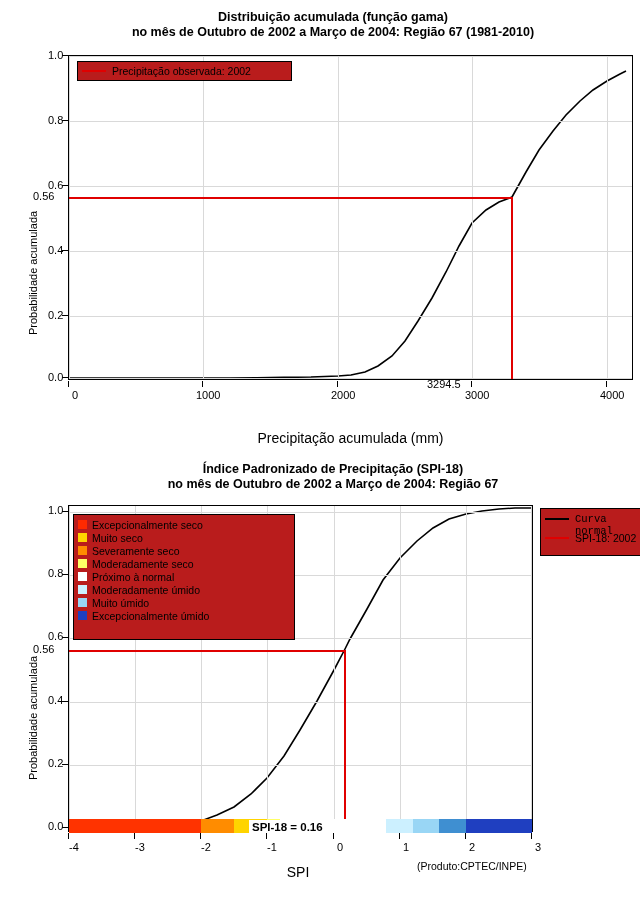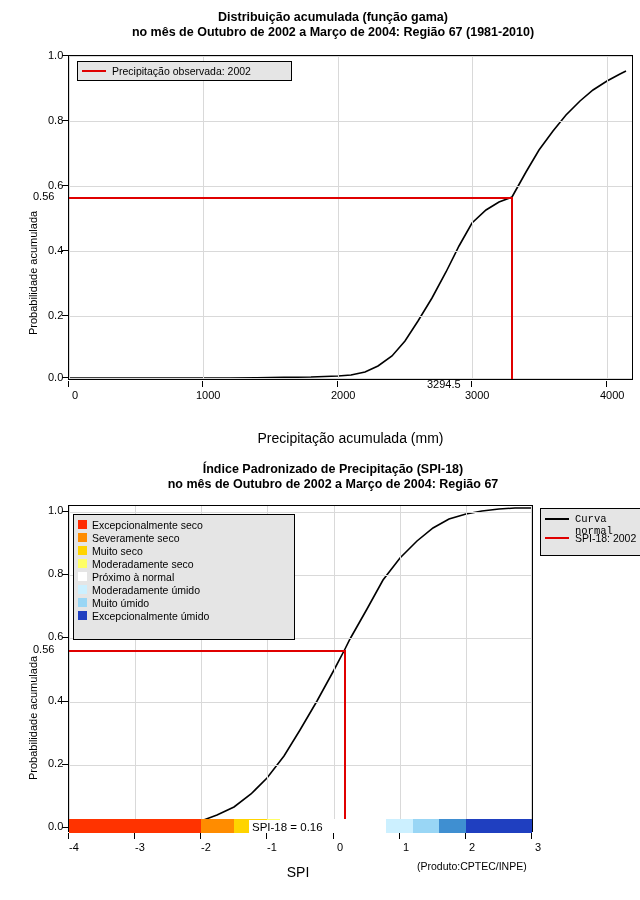--- a/index.html
+++ b/index.html
@@ -16,33 +16,33 @@
 
   .ylabel{position:absolute;font-size:11px;transform:rotate(-90deg);transform-origin:left top;white-space:nowrap;}
   .xlabel{position:absolute;font-size:14px;text-align:center;}
 
   .tick-lbl{position:absolute;font-size:11px;white-space:nowrap;margin-left:8px;}
   .tick{position:absolute;background:#000;}
 
   .gridline{position:absolute;background:#d9d9d9;height:1px;}
   .gridline-v{position:absolute;background:#d9d9d9;width:1px;}
 
-  .legendbox{position:absolute;border:1px solid #000;background:#e5e5e5;box-sizing:border-box;font-size:10.5px;}
+  .legendbox{position:absolute;border:1px solid #000;background:#b91c1c;box-sizing:border-box;font-size:10.5px;}
   .legend-row{display:flex;align-items:center;height:13px;padding-left:4px;}
   .legend-swatch{width:9px;height:9px;margin-right:5px;flex:0 0 auto;}
   .legend-line{width:24px;height:0;border-top:2px solid #e00000;margin-right:6px;flex:0 0 auto;}
   .legend-line.blk{border-top-color:#000;}
   .legend-text{white-space:nowrap;}
 
   .redline{position:absolute;background:#e00000;}
   .annot{position:absolute;font-size:11px;white-space:nowrap;}
 
   .colorbar{position:absolute;display:flex;}
   .colorbar div{height:100%;}
-  .spi-badge{position:absolute;font-size:11.5px;font-weight:normal;background:#fff;padding:1px 3px;white-space:nowrap;}
+  .spi-badge{position:absolute;font-size:11.5px;font-weight:bold;background:#fff;padding:1px 3px;white-space:nowrap;}
 
   .credit{position:absolute;font-size:10.5px;}
   svg{display:block;}
 </style>
 </head>
 <body>
 
 <div class="page">
 
   <div class="panel panel-top">
@@ -142,26 +142,26 @@
       <svg width="463" height="327" viewBox="0 0 463 327">
         <polyline fill="none" stroke="#000000" stroke-width="1.6" points="0,322 33,322 66,322 99,320 132,315 148,309 165,301 182,288 198,272 215,250 231,224 248,195 265,164 276,143 281,133 298,103 314,74 331,52 348,35 364,22 380,13 397,8 413,5 430,3 446,2 462,2"></polyline>
       </svg>
 
       <div class="legendbox" style="left:4px;top:8px;width:222px;height:126px;">
         <div class="legend-row" style="margin-top:3px;">
             <span class="legend-swatch" style="background:#ff2a00;"></span>
             <span class="legend-text">Excepcionalmente seco</span>
           </div>
         <div class="legend-row">
+            <span class="legend-swatch" style="background:#ffd400;"></span>
+            <span class="legend-text">Muito seco</span>
+          </div>
+        <div class="legend-row">
             <span class="legend-swatch" style="background:#ff8c00;"></span>
             <span class="legend-text">Severamente seco</span>
-          </div>
-        <div class="legend-row">
-            <span class="legend-swatch" style="background:#ffd400;"></span>
-            <span class="legend-text">Muito seco</span>
           </div>
         <div class="legend-row">
             <span class="legend-swatch" style="background:#ffff66;"></span>
             <span class="legend-text">Moderadamente seco</span>
           </div>
         <div class="legend-row">
             <span class="legend-swatch" style="background:#ffffff;"></span>
             <span class="legend-text">Próximo à normal</span>
           </div>
         <div class="legend-row">

